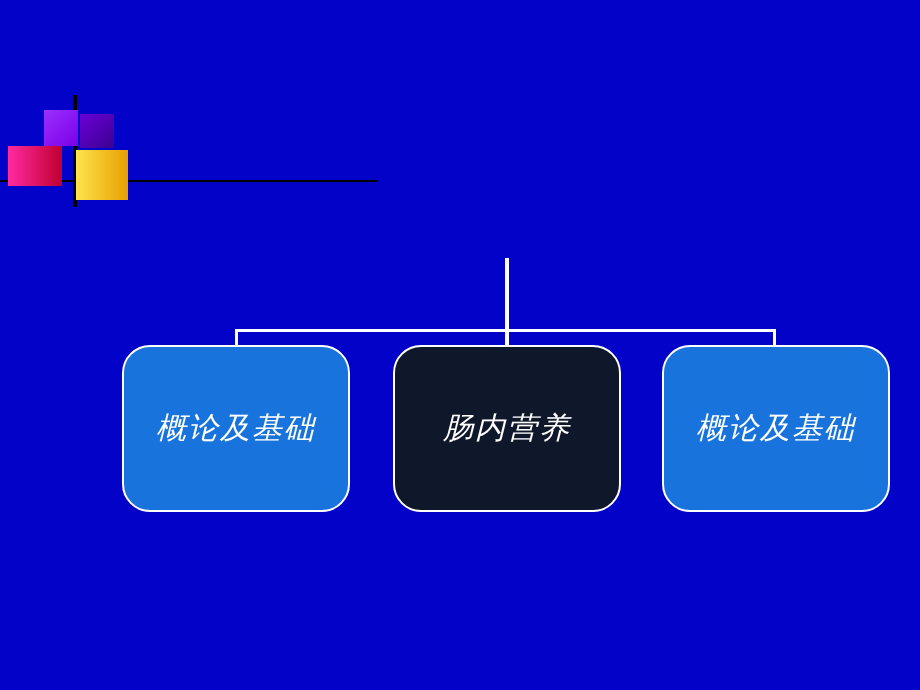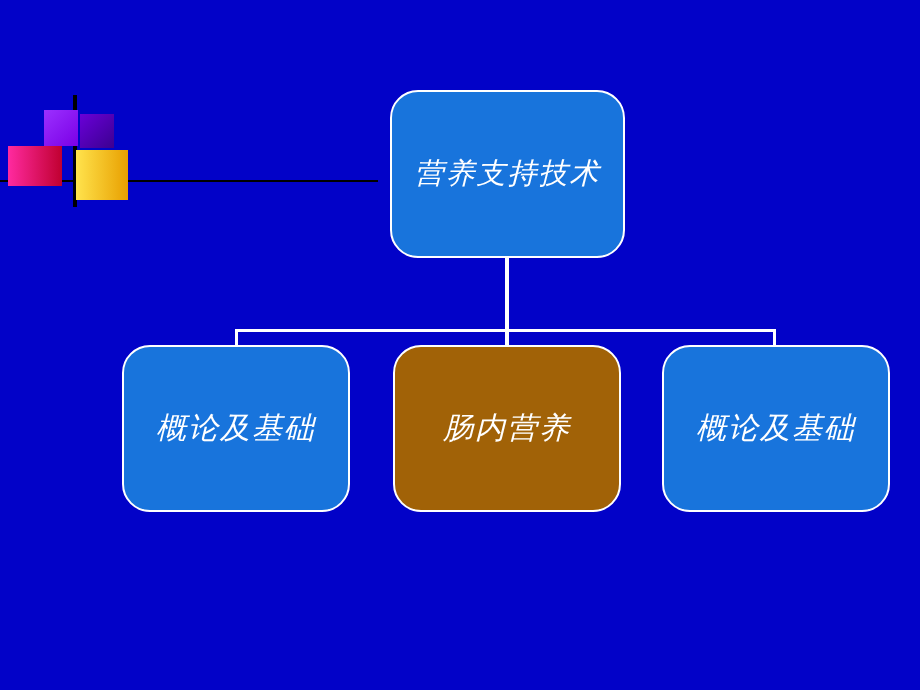--- a/index.html
+++ b/index.html
@@ -64,27 +64,24 @@
     <div class="deco-square" style="left:8px; top:146px; width:54px; height:40px; background:linear-gradient(90deg,#FF2AA0,#C00030);"></div>
     <div class="deco-square" style="left:76px; top:150px; width:52px; height:50px; background:linear-gradient(90deg,#FFE34D,#E8A000);"></div>
   </div>
 
   <div class="connector" style="left: 505px; top: 258px; width: 4px; height: 74px; background: rgb(255, 255, 255);"></div>
   <div class="connector" style="left: 235px; top: 329px; width: 541px; height: 3px; background: rgb(255, 255, 255);"></div>
   <div class="connector" style="left: 235px; top: 329px; width: 3px; height: 17px; background: rgb(255, 255, 255);"></div>
   <div class="connector" style="left: 505px; top: 329px; width: 4px; height: 17px; background: rgb(255, 255, 255);"></div>
   <div class="connector" style="left: 773px; top: 329px; width: 3px; height: 17px; background: rgb(255, 255, 255);"></div>
 
-  <div class="node root-node" style="background: rgb(24, 116, 220); border-color: rgb(255, 255, 255);">
-    <span class="label">营养支持技术</span>
-  </div>
 
   <div class="node child-node child-0" style="background: rgb(24, 116, 220); border-color: rgb(255, 255, 255);">
     <span class="label">概论及基础</span>
   </div>
-  <div class="node child-node child-1" style="background: #a16207; border-color: rgb(255, 255, 255);">
+  <div class="node child-node child-1" style="background: #0f172a; border-color: rgb(255, 255, 255);">
     <span class="label">肠内营养</span>
   </div>
   <div class="node child-node child-2" style="background: rgb(24, 116, 220); border-color: rgb(255, 255, 255);">
     <span class="label">概论及基础</span>
   </div>
 
 </div>
 
 </body></html>

